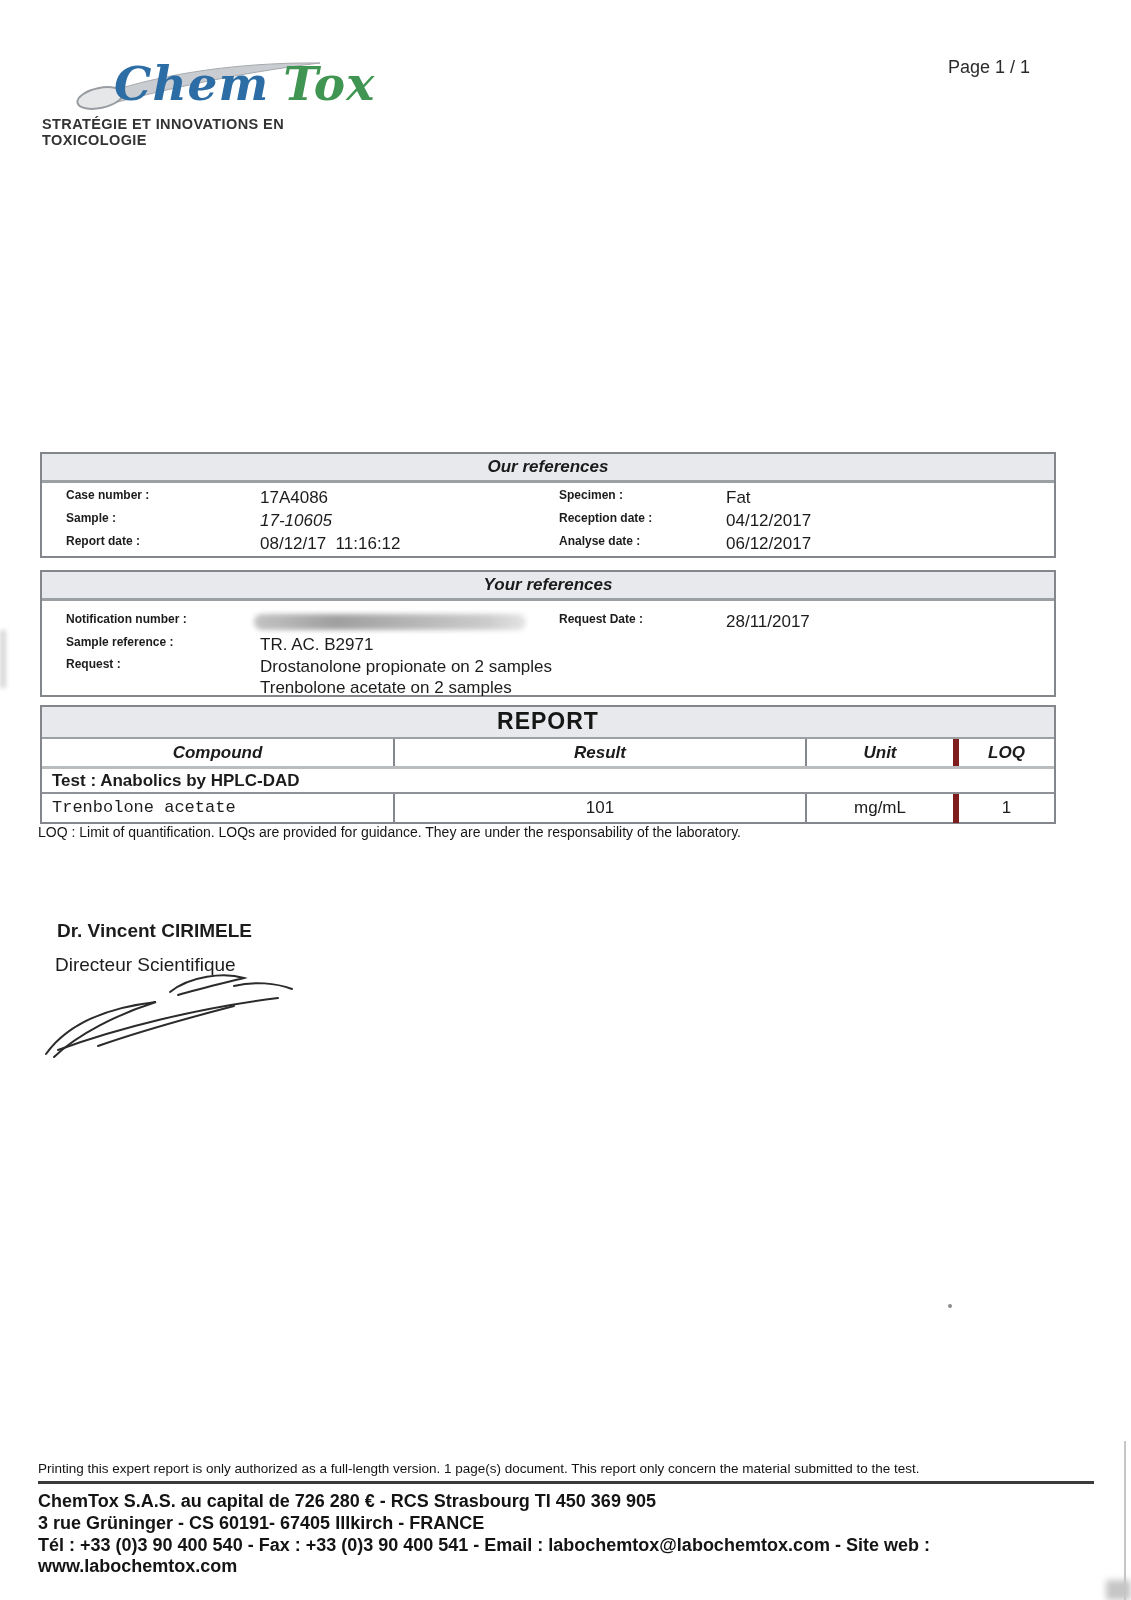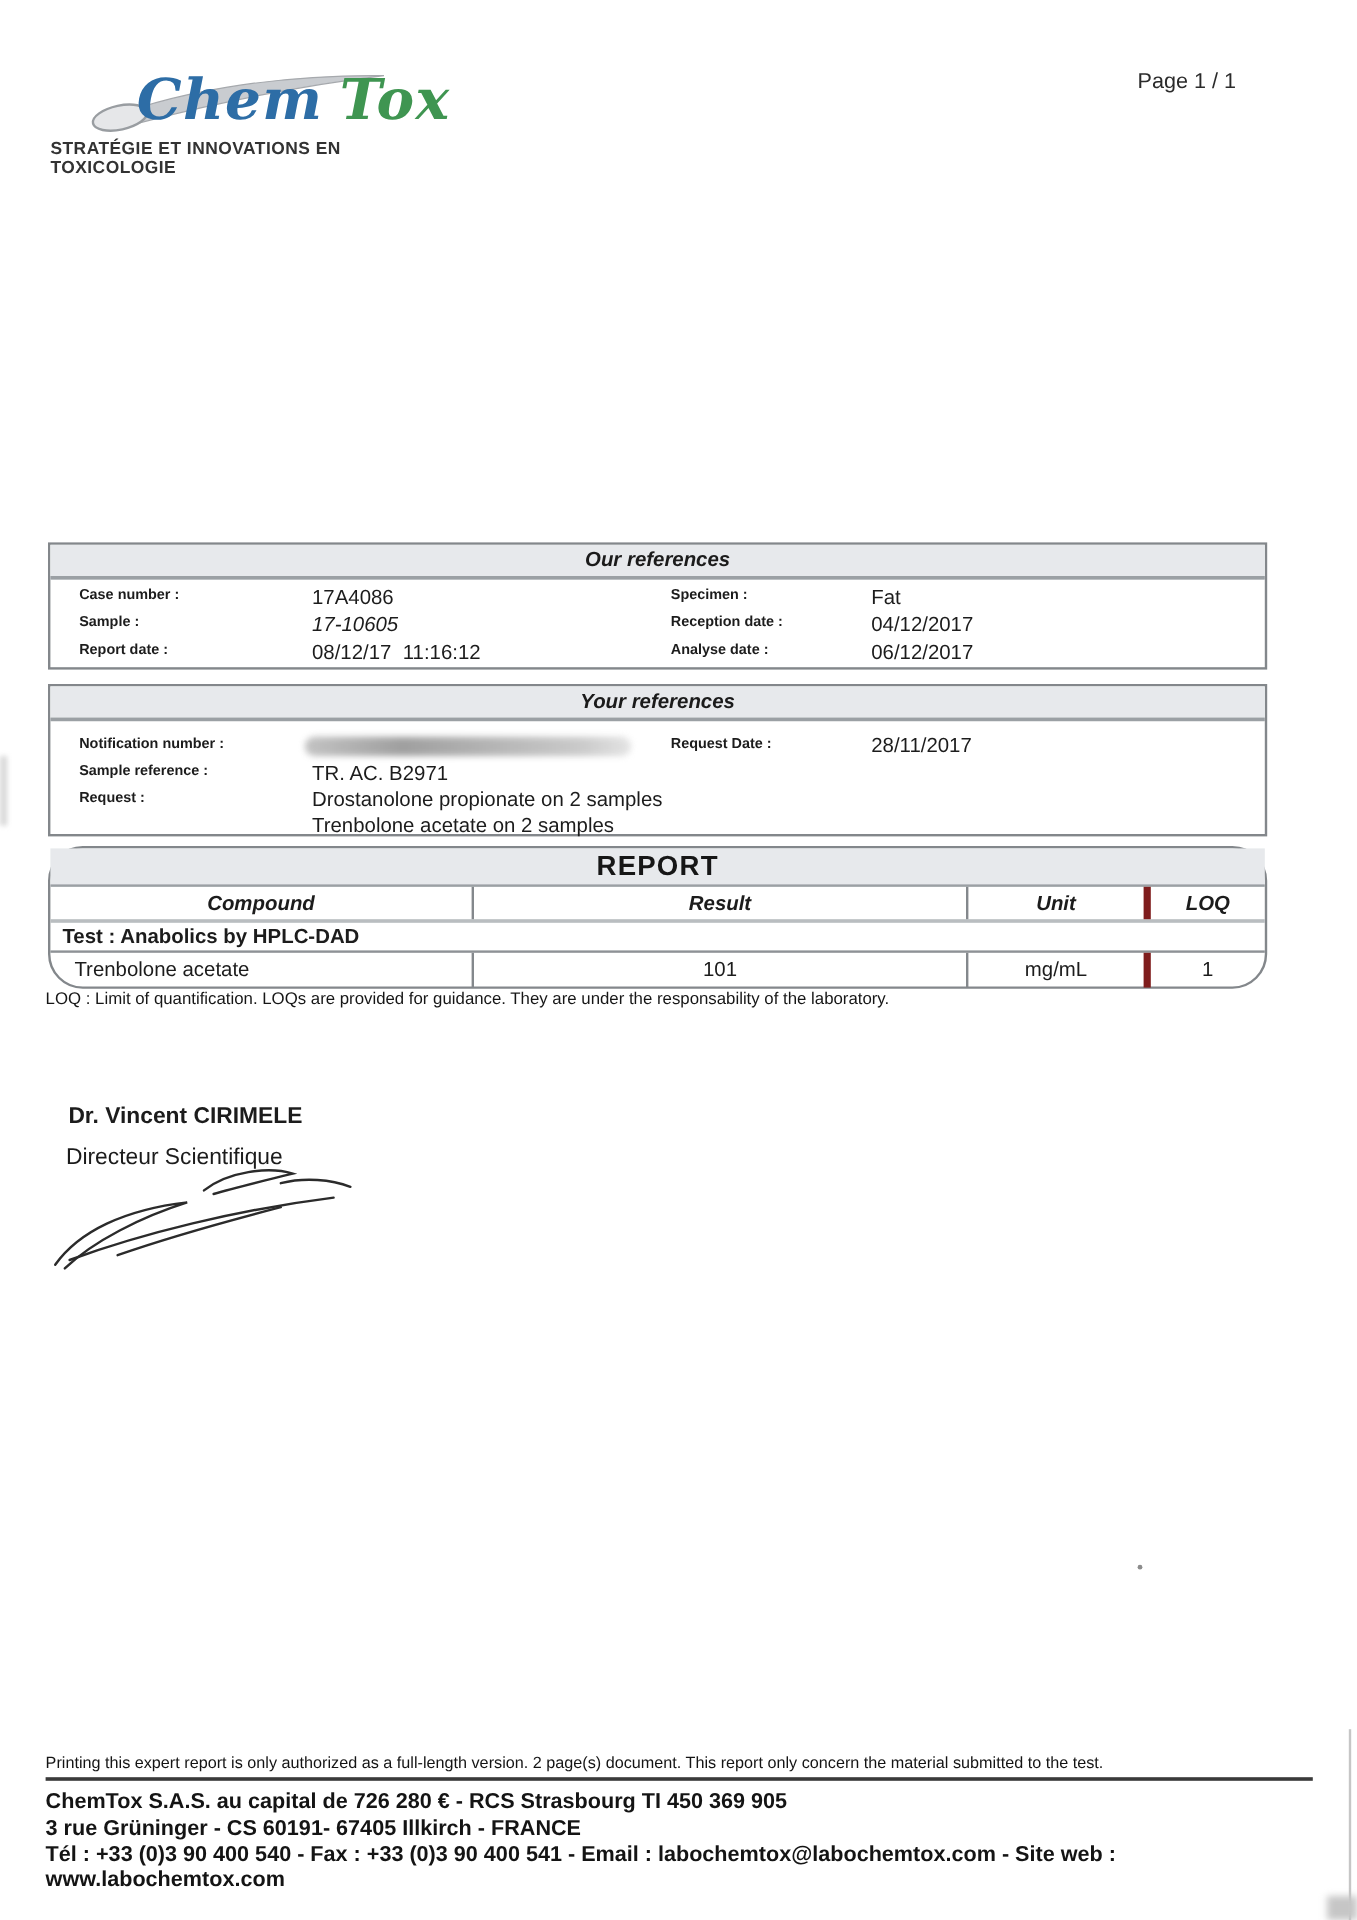--- a/index.html
+++ b/index.html
@@ -34,21 +34,21 @@
   .rc1{width:353px;border-right:2px solid #84888c;}
   .rc2{width:412px;border-right:2px solid #84888c;text-align:center;}
   .rc3{width:152px;border-right:6px solid #7f1d1d;text-align:center;}
   .rc4{flex:1;text-align:center;}
   .rep-head{height:30px;border-bottom:3px solid #b9bdc0;font-weight:bold;font-style:italic;font-size:17px;}
   .rep-head > div{line-height:28px;text-align:center;}
   .rep-test{height:25px;border-bottom:2px solid #8e9296;font-weight:bold;font-size:17px;
     line-height:24px;padding-left:10px;box-sizing:border-box;}
   .rep-data{height:29px;font-size:17px;}
   .rep-data > div{line-height:27px;}
-  .rep-data .rc1{padding-left:20px;}
+  .rep-data .rc1{padding-left:10px;font-family:Liberation Mono, monospace;}
   .footnote{position:absolute;left:38px;top:824px;font-size:14px;color:#161616;}
   
   .sig-name{position:absolute;left:57px;top:920px;font-size:19px;font-weight:bold;}
   .sig-title{position:absolute;left:55px;top:954px;font-size:19px;}
   .sig-svg{position:absolute;left:38px;top:962px;}
   
   .foot-notice{position:absolute;left:38px;top:1461px;font-size:13.5px;color:#141414;}
   .foot-rule{position:absolute;left:38px;top:1481px;width:1056px;height:3px;background:#3a3a3a;}
   .foot-line{position:absolute;left:38px;font-size:18px;font-weight:bold;color:#141414;}
   .foot-company{top:1491px;}
@@ -101,21 +101,21 @@
     <div class="redacted" style="left:212px;top:42px;width:272px;"></div>
     <span class="lbl" style="left:517px;top:40px;">Request Date :</span>
     <span class="val" style="left:684px;top:40px;">28/11/2017</span>
     <span class="lbl" style="left:24px;top:63px;">Sample reference :</span>
     <span class="val" style="left:218px;top:63px;">TR. AC. B2971</span>
     <span class="lbl" style="left:24px;top:85px;">Request :</span>
     <span class="val" style="left:218px;top:85px;">Drostanolone propionate on 2 samples</span>
     <span class="val" style="left:218px;top:106px;">Trenbolone acetate on 2 samples</span>
   </div>
 
-  <div class="sec" style="top:705px;height:119px;border-radius:29px;">
+  <div class="sec" style="top:705px;height:119px;">
     <div class="rep-bar">REPORT</div>
     <div class="rep-row rep-head">
       <div class="rc1">Compound</div>
       <div class="rc2">Result</div>
       <div class="rc3">Unit</div>
       <div class="rc4">LOQ</div>
     </div>
     <div class="rep-test">Test : Anabolics by HPLC-DAD</div>
     <div class="rep-row rep-data">
       <div class="rc1">Trenbolone acetate</div>
@@ -132,21 +132,21 @@
   <svg class="sig-svg" width="260" height="100" viewBox="0 0 260 100">
     <g fill="none" stroke="#2b2b2b" stroke-width="2" stroke-linecap="round">
       <path d="M8,92 C 28,64 66,46 118,40 C 80,52 40,72 16,95"></path>
       <path d="M20,88 C 80,66 160,46 240,36"></path>
       <path d="M132,30 C 152,14 186,10 206,16 C 186,21 160,27 140,33"></path>
       <path d="M196,24 C 216,19 238,21 254,27"></path>
       <path d="M60,84 C 100,70 150,56 196,44"></path>
     </g>
   </svg>
 
-  <div class="foot-notice">Printing this expert report is only authorized as a full-length version. 2 page(s) document. This report only concern the material submitted to the test.</div>
+  <div class="foot-notice">Printing this expert report is only authorized as a full-length version. 1 page(s) document. This report only concern the material submitted to the test.</div>
   <div class="foot-rule"></div>
   <div class="foot-line foot-company">
     <span>ChemTox</span><span class="rest"> S.A.S. au capital de 726 280 € - RCS Strasbourg TI 450 369 905</span>
   </div>
   <div class="foot-line foot-address">3 rue Grüninger - CS 60191- 67405 Illkirch - FRANCE</div>
   <div class="foot-line foot-contact">Tél : +33 (0)3 90 400 540 - Fax : +33 (0)3 90 400 541 - Email : labochemtox@labochemtox.com - Site web : www.labochemtox.com</div>
 
   <div class="edge-line"></div>
   <div class="left-smudge"></div>
   <div class="stray-dot"></div>

